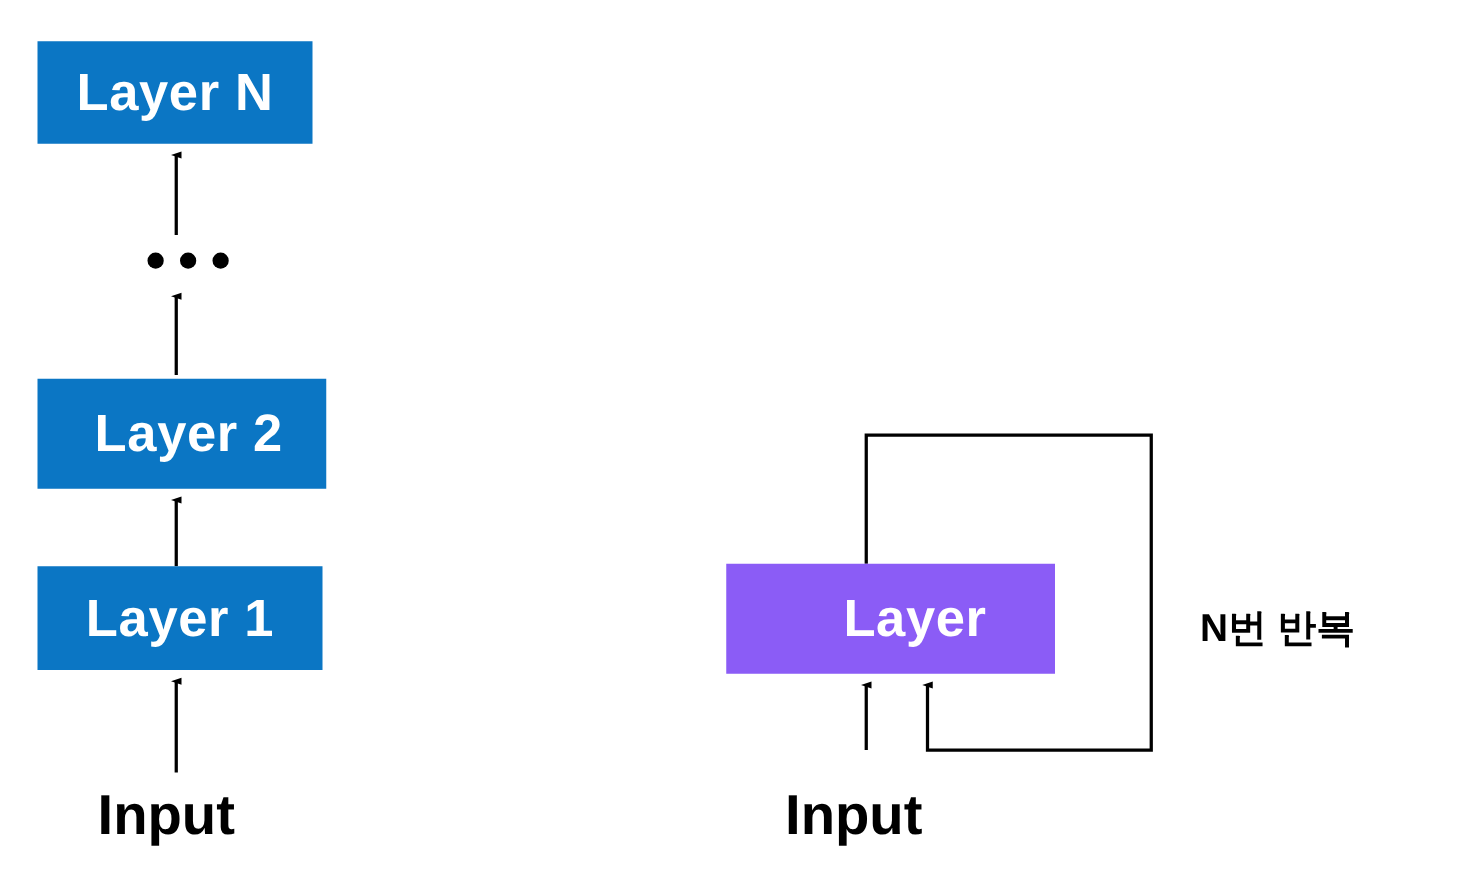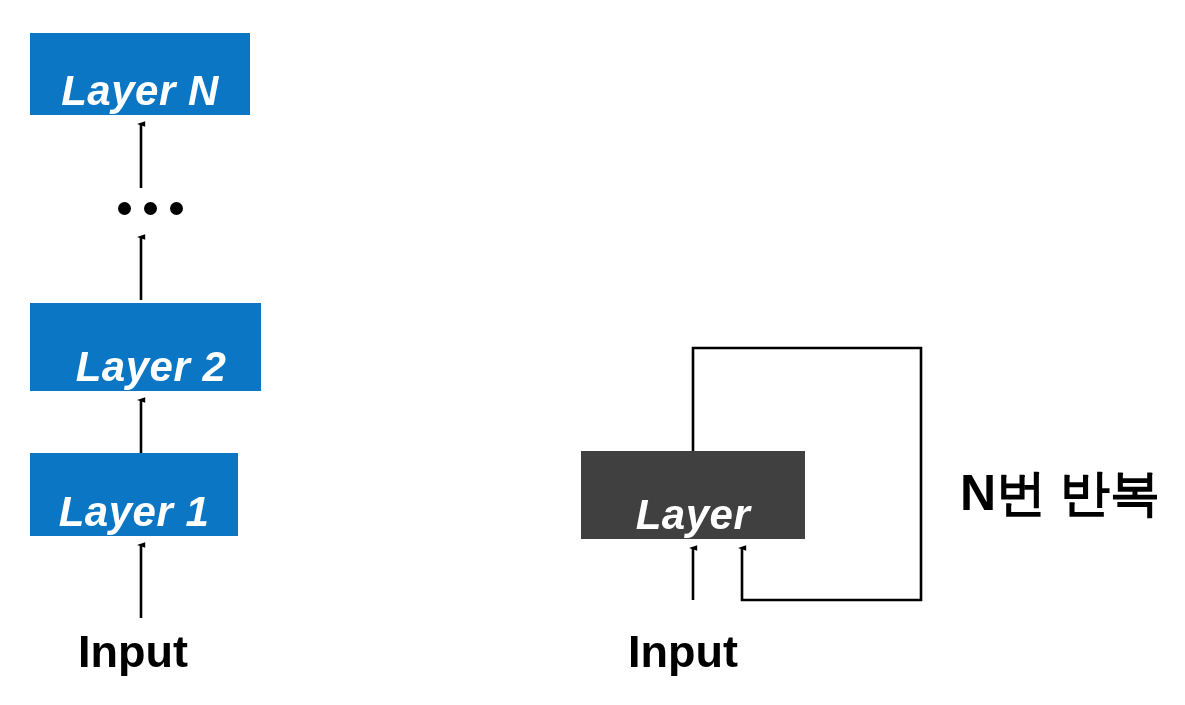--- a/index.html
+++ b/index.html
@@ -20,34 +20,34 @@
   .svg-layer {
     position: absolute;
     left: 0;
     top: 0;
     width: 1185px;
     height: 705px;
   }
   .box {
     position: absolute;
     display: flex;
-    align-items: flex-end;
+    align-items: center;
     justify-content: center;
     color: #ffffff;
     font-weight: bold;
     letter-spacing: 0.5px;
     white-space: nowrap;
     user-select: none;
-    font-style: italic;
   }
   .box-blue {
     background: #0b76c4;
   }
   .box-green {
-    background: #404040;
+    background: #8b5cf6;
+    padding-left: 39px;
   }
   .plain-label {
     position: absolute;
     color: #000000;
     font-weight: bold;
     white-space: nowrap;
     user-select: none;
   }
   .ellipsis-dots {
     position: absolute;
@@ -58,27 +58,27 @@
   .ellipsis-dots i {
     display: block;
     width: 13px;
     height: 13px;
     border-radius: 50%;
     background: #000000;
   }
   
   #box-layer-n { left: 30px;  top: 33px;  width: 220px; height: 82px;  font-size: 42px; }
   #box-layer-2 { left: 30px;  top: 303px; width: 220px; height: 88px;  font-size: 42px; padding-left: 11px; }
-  #box-layer-1 { left: 30px;  top: 453px; width: 208px; height: 83px;  font-size: 42px; }
+  #box-layer-1 { left: 30px;  top: 453px; width: 228px; height: 83px;  font-size: 42px; }
   #dots-stack  { left: 118px; top: 202px; }
   #label-input-left  { left: 78px;  top: 626px; font-size: 45px; }
   
   #box-layer-recurrent { left: 581px; top: 451px; width: 224px; height: 88px; font-size: 42px; }
   #label-input-right { left: 628px; top: 626px; font-size: 45px; }
-  #label-repeat-n    { left: 960px; top: 460px; font-size: 50px; }
+  #label-repeat-n    { left: 960px; top: 482px; font-size: 31px; }
 </style>
 </head>
 <body>
 
 <div id="canvas">
 
   <svg class="svg-layer" viewBox="0 0 1185 705">
     <defs>
       <marker id="arrowhead" markerWidth="10" markerHeight="10" refX="3.2" refY="4.2" orient="auto" markerUnits="userSpaceOnUse">
         <path d="M0.4,8.4 L3.2,0 L6.0,8.4 Z" fill="#000000"></path>

